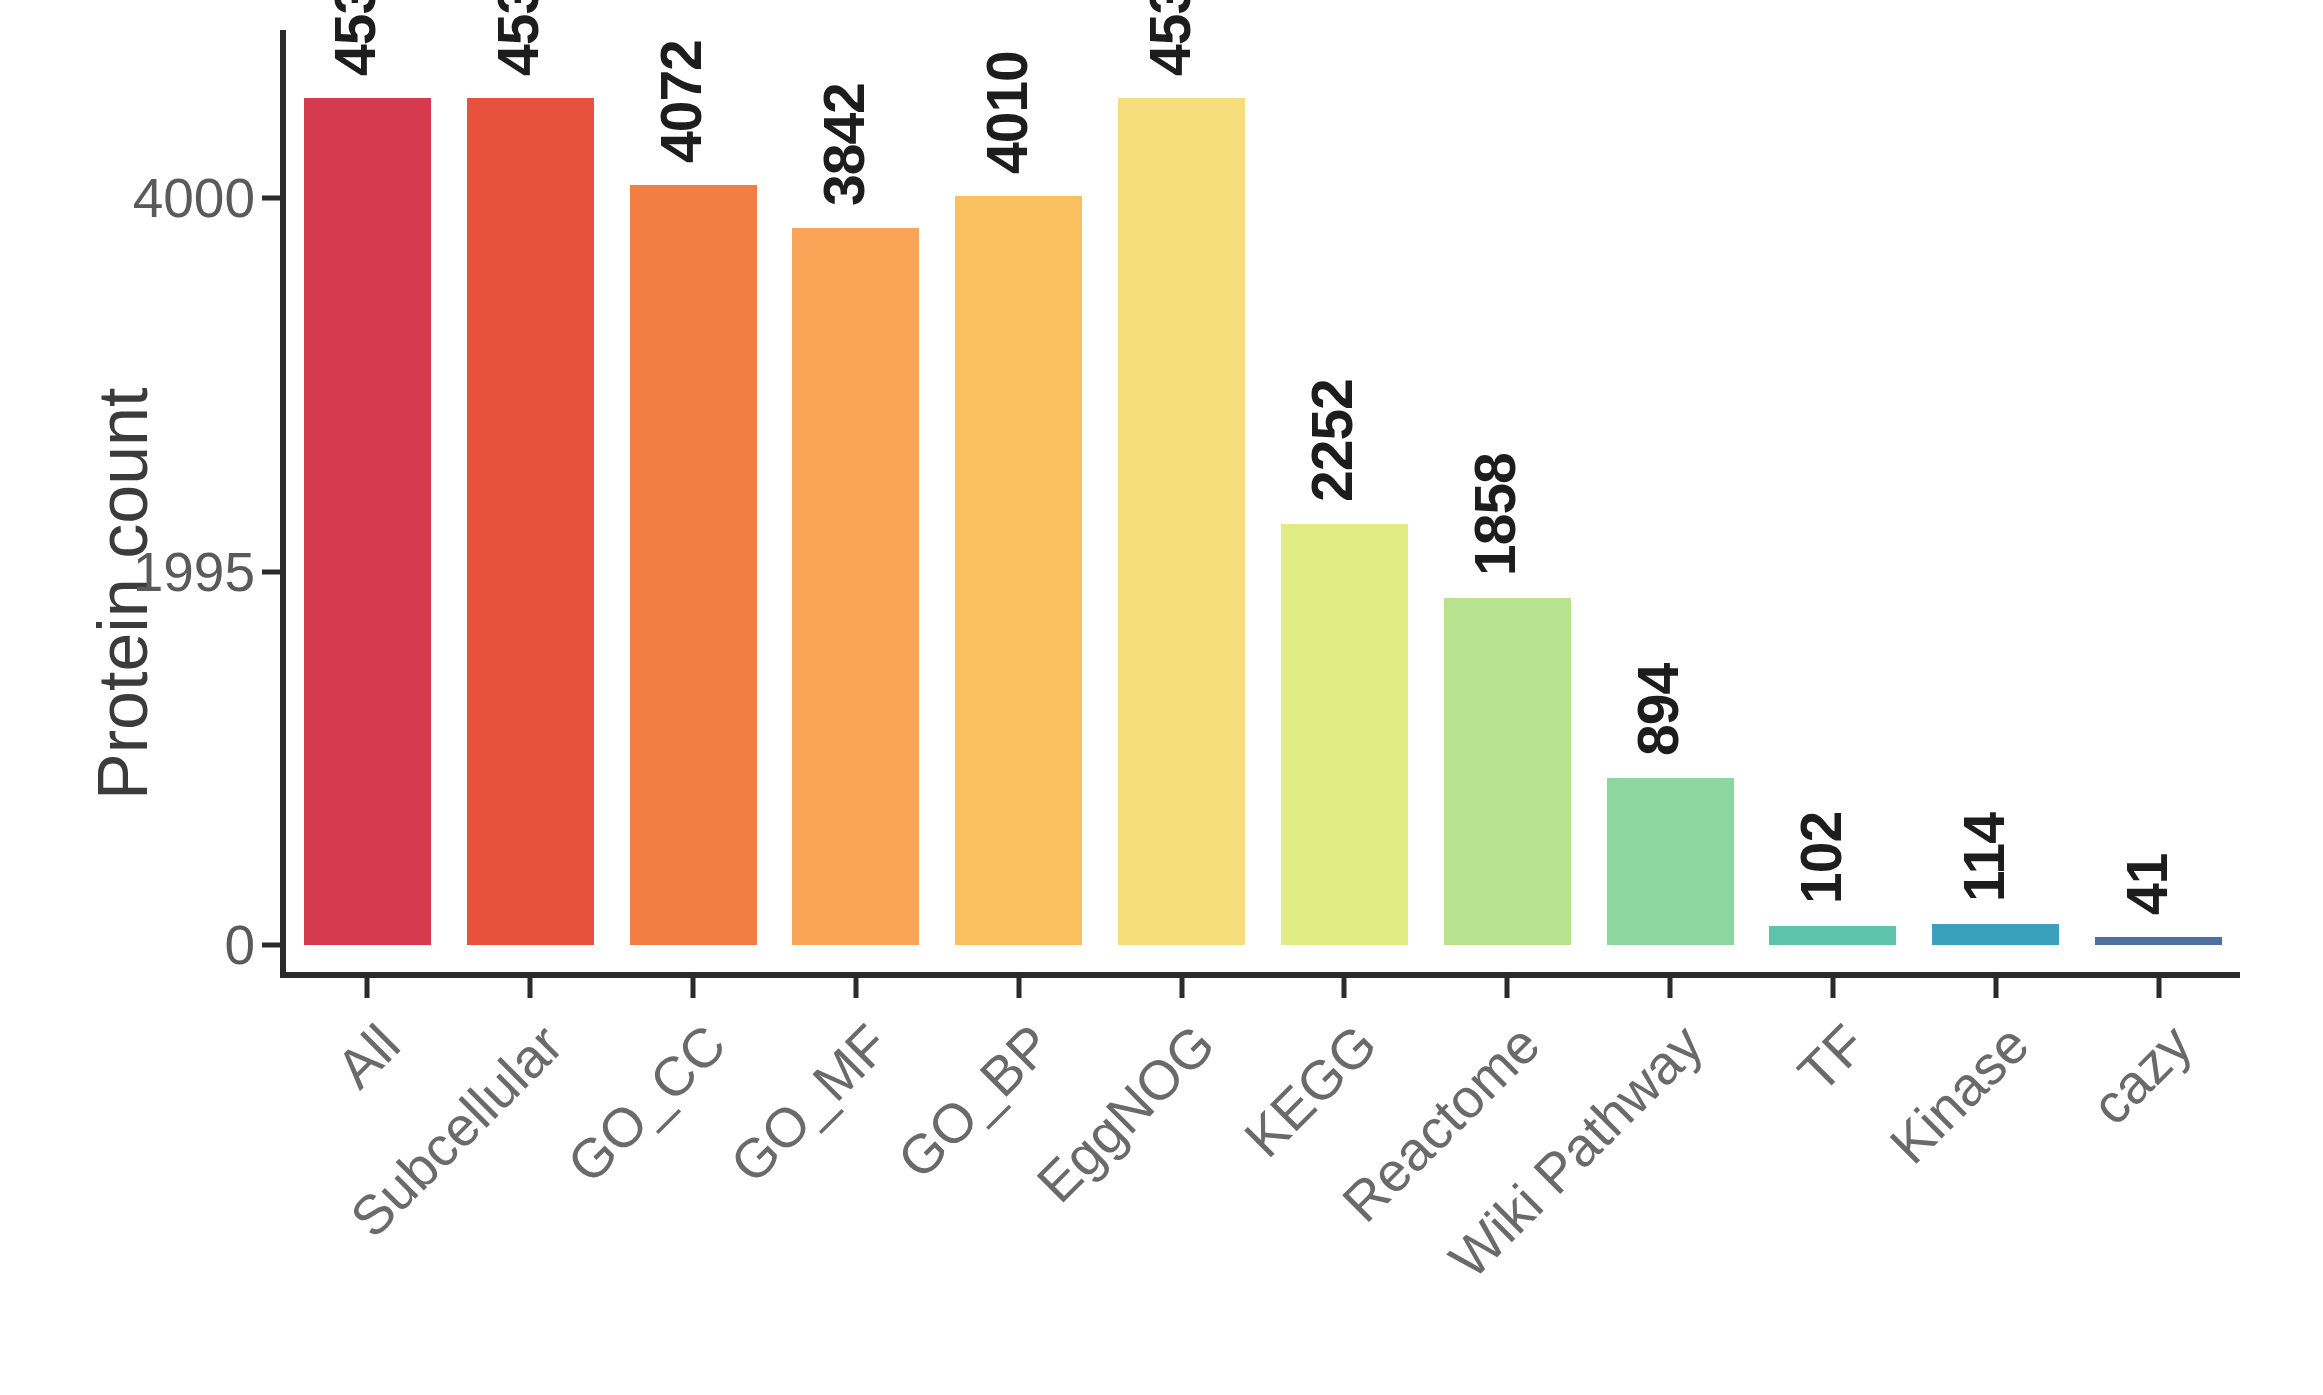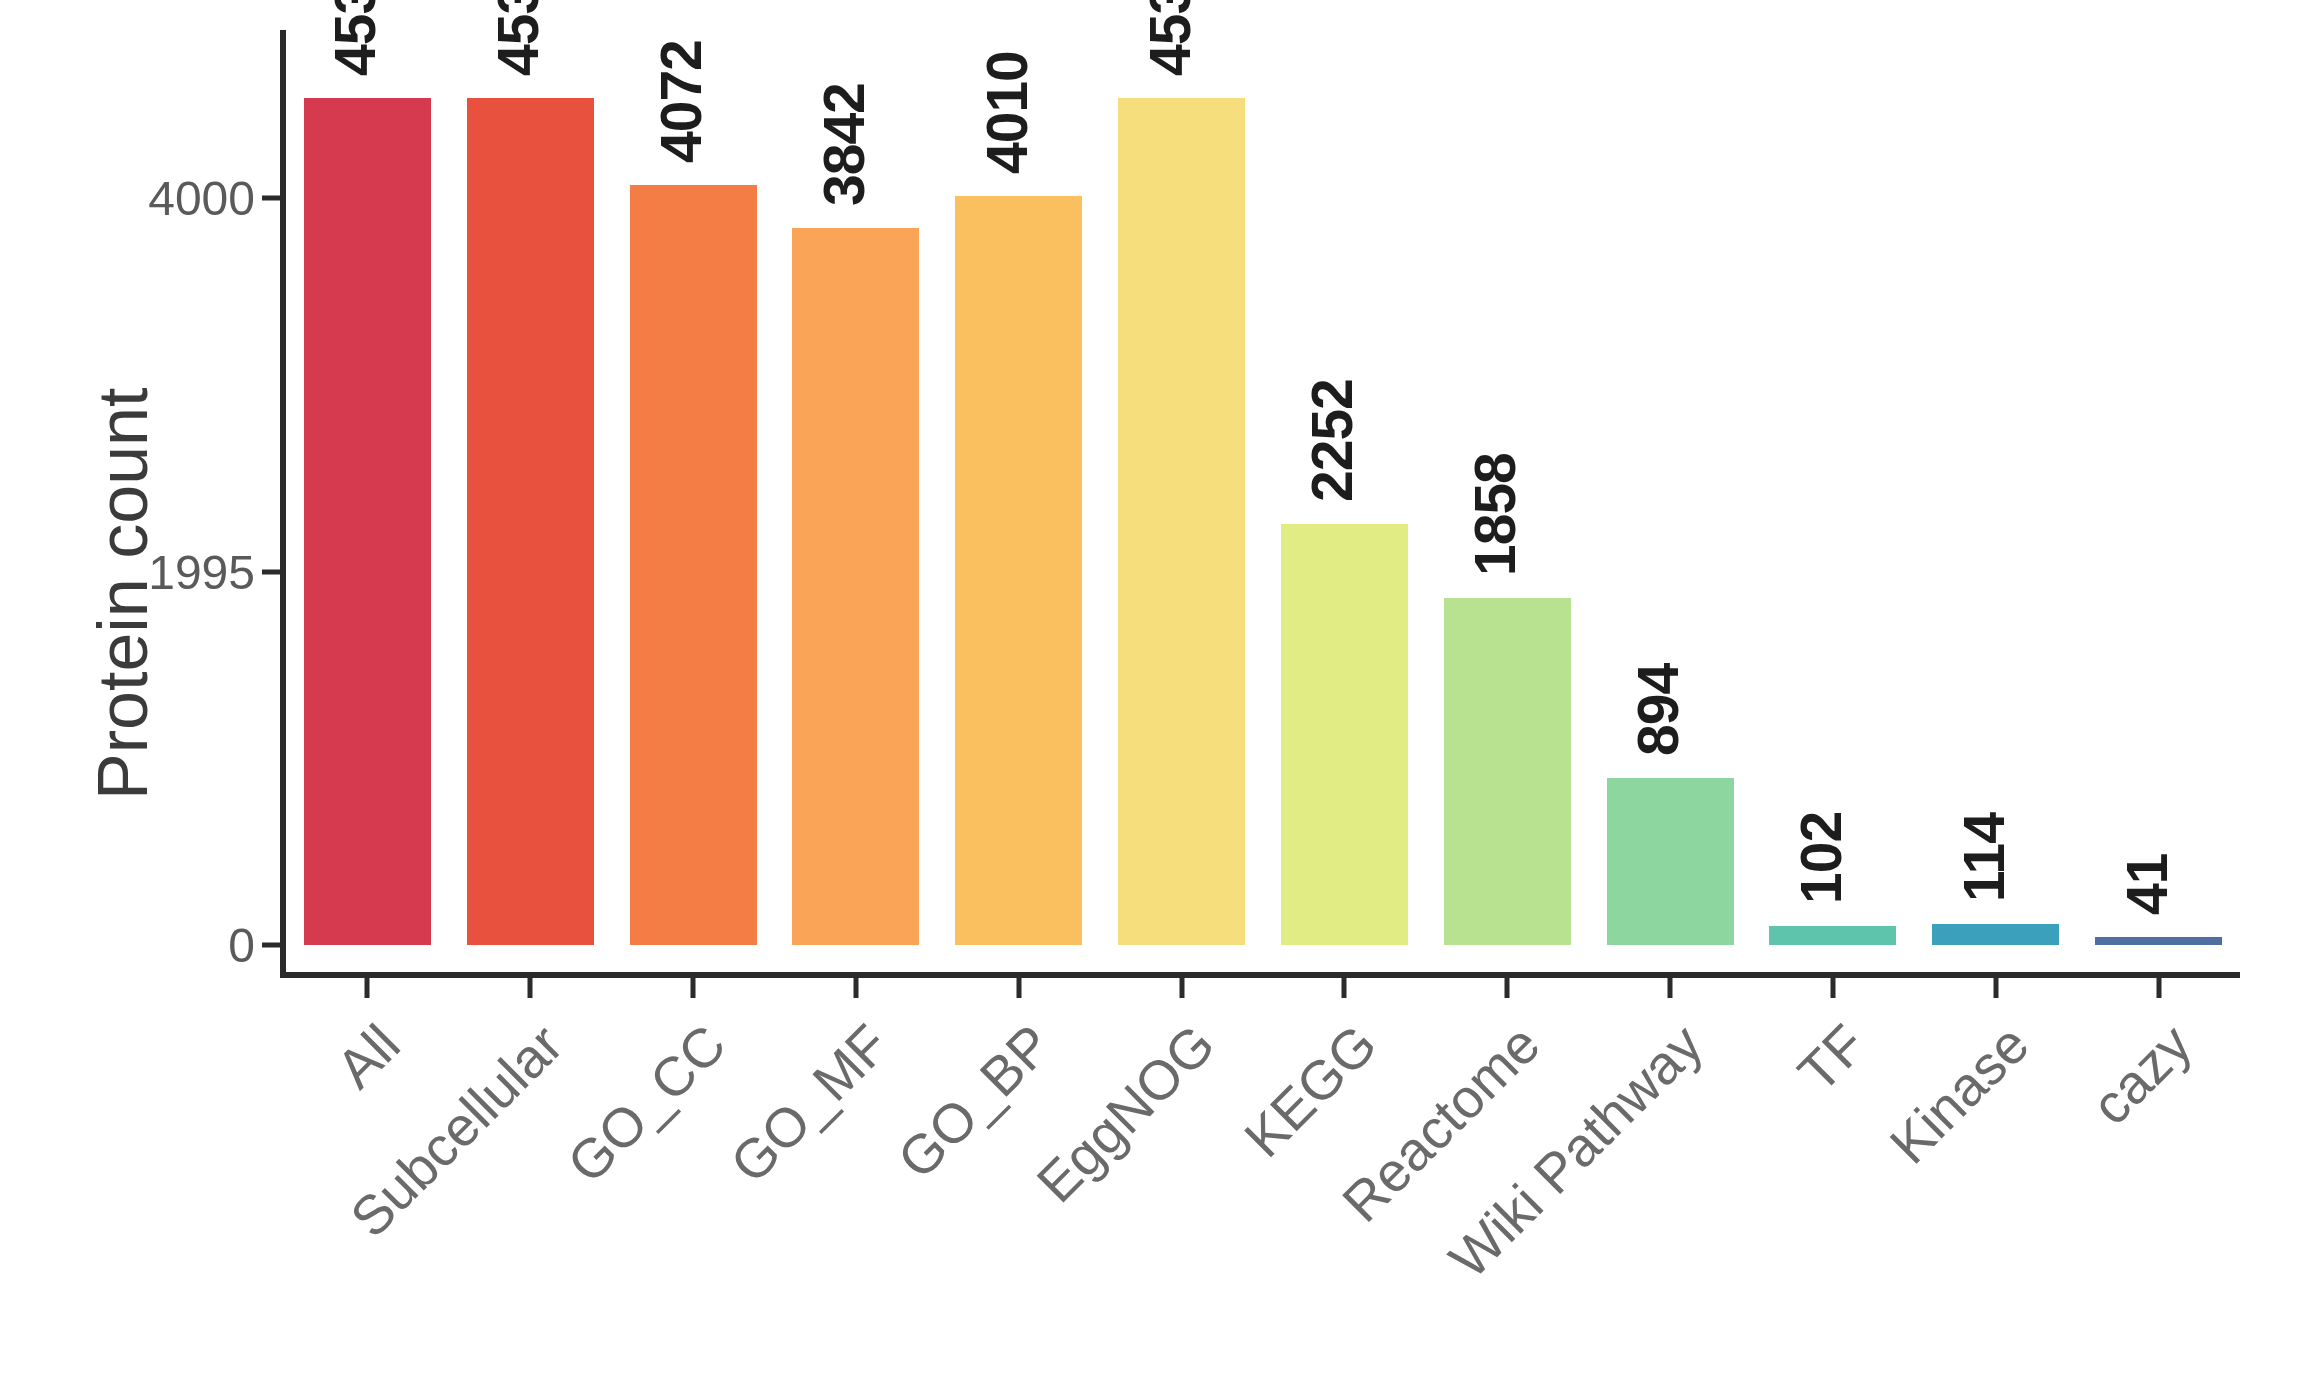--- a/index.html
+++ b/index.html
@@ -36,21 +36,21 @@
     white-space: nowrap;
     line-height: 90px;
   }
 
   
   .y-tick-label {
     position: absolute;
     right: 0;
     width: 200px;
     text-align: right;
-    font-size: 48px;
+    font-size: 55px;
     color: #5a5a5a;
     transform: translateY(-50%);
     white-space: nowrap;
   }
   .y-tick-wrap {
     position: absolute;
     left: 0px;
     width: 255px;
     height: 0;
   }

